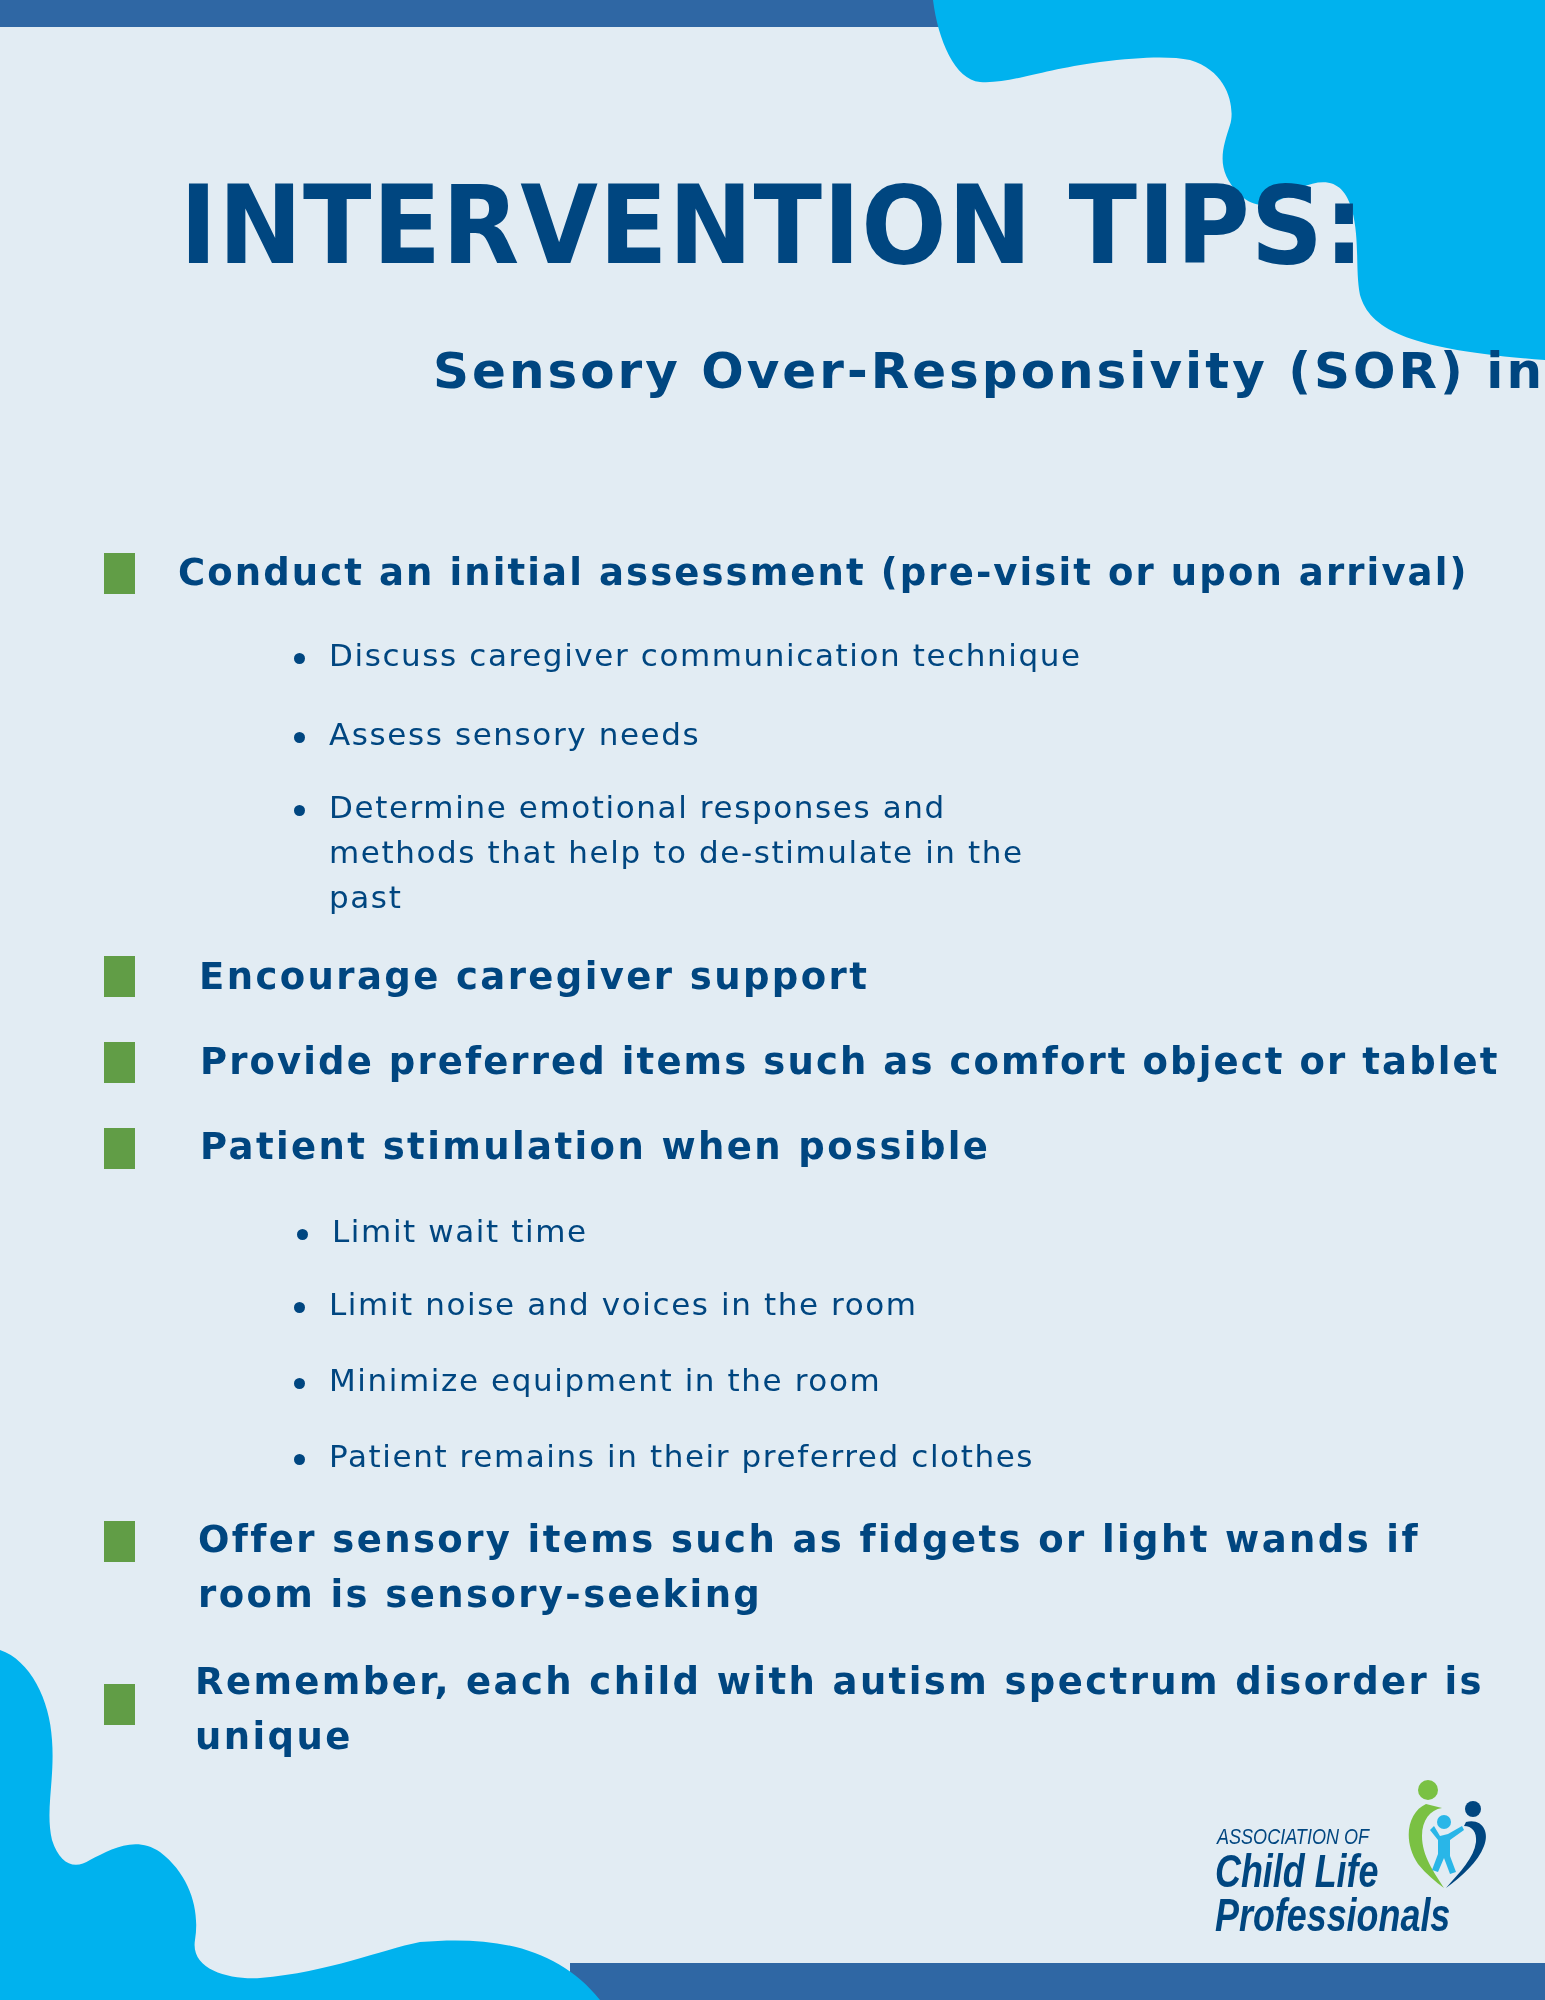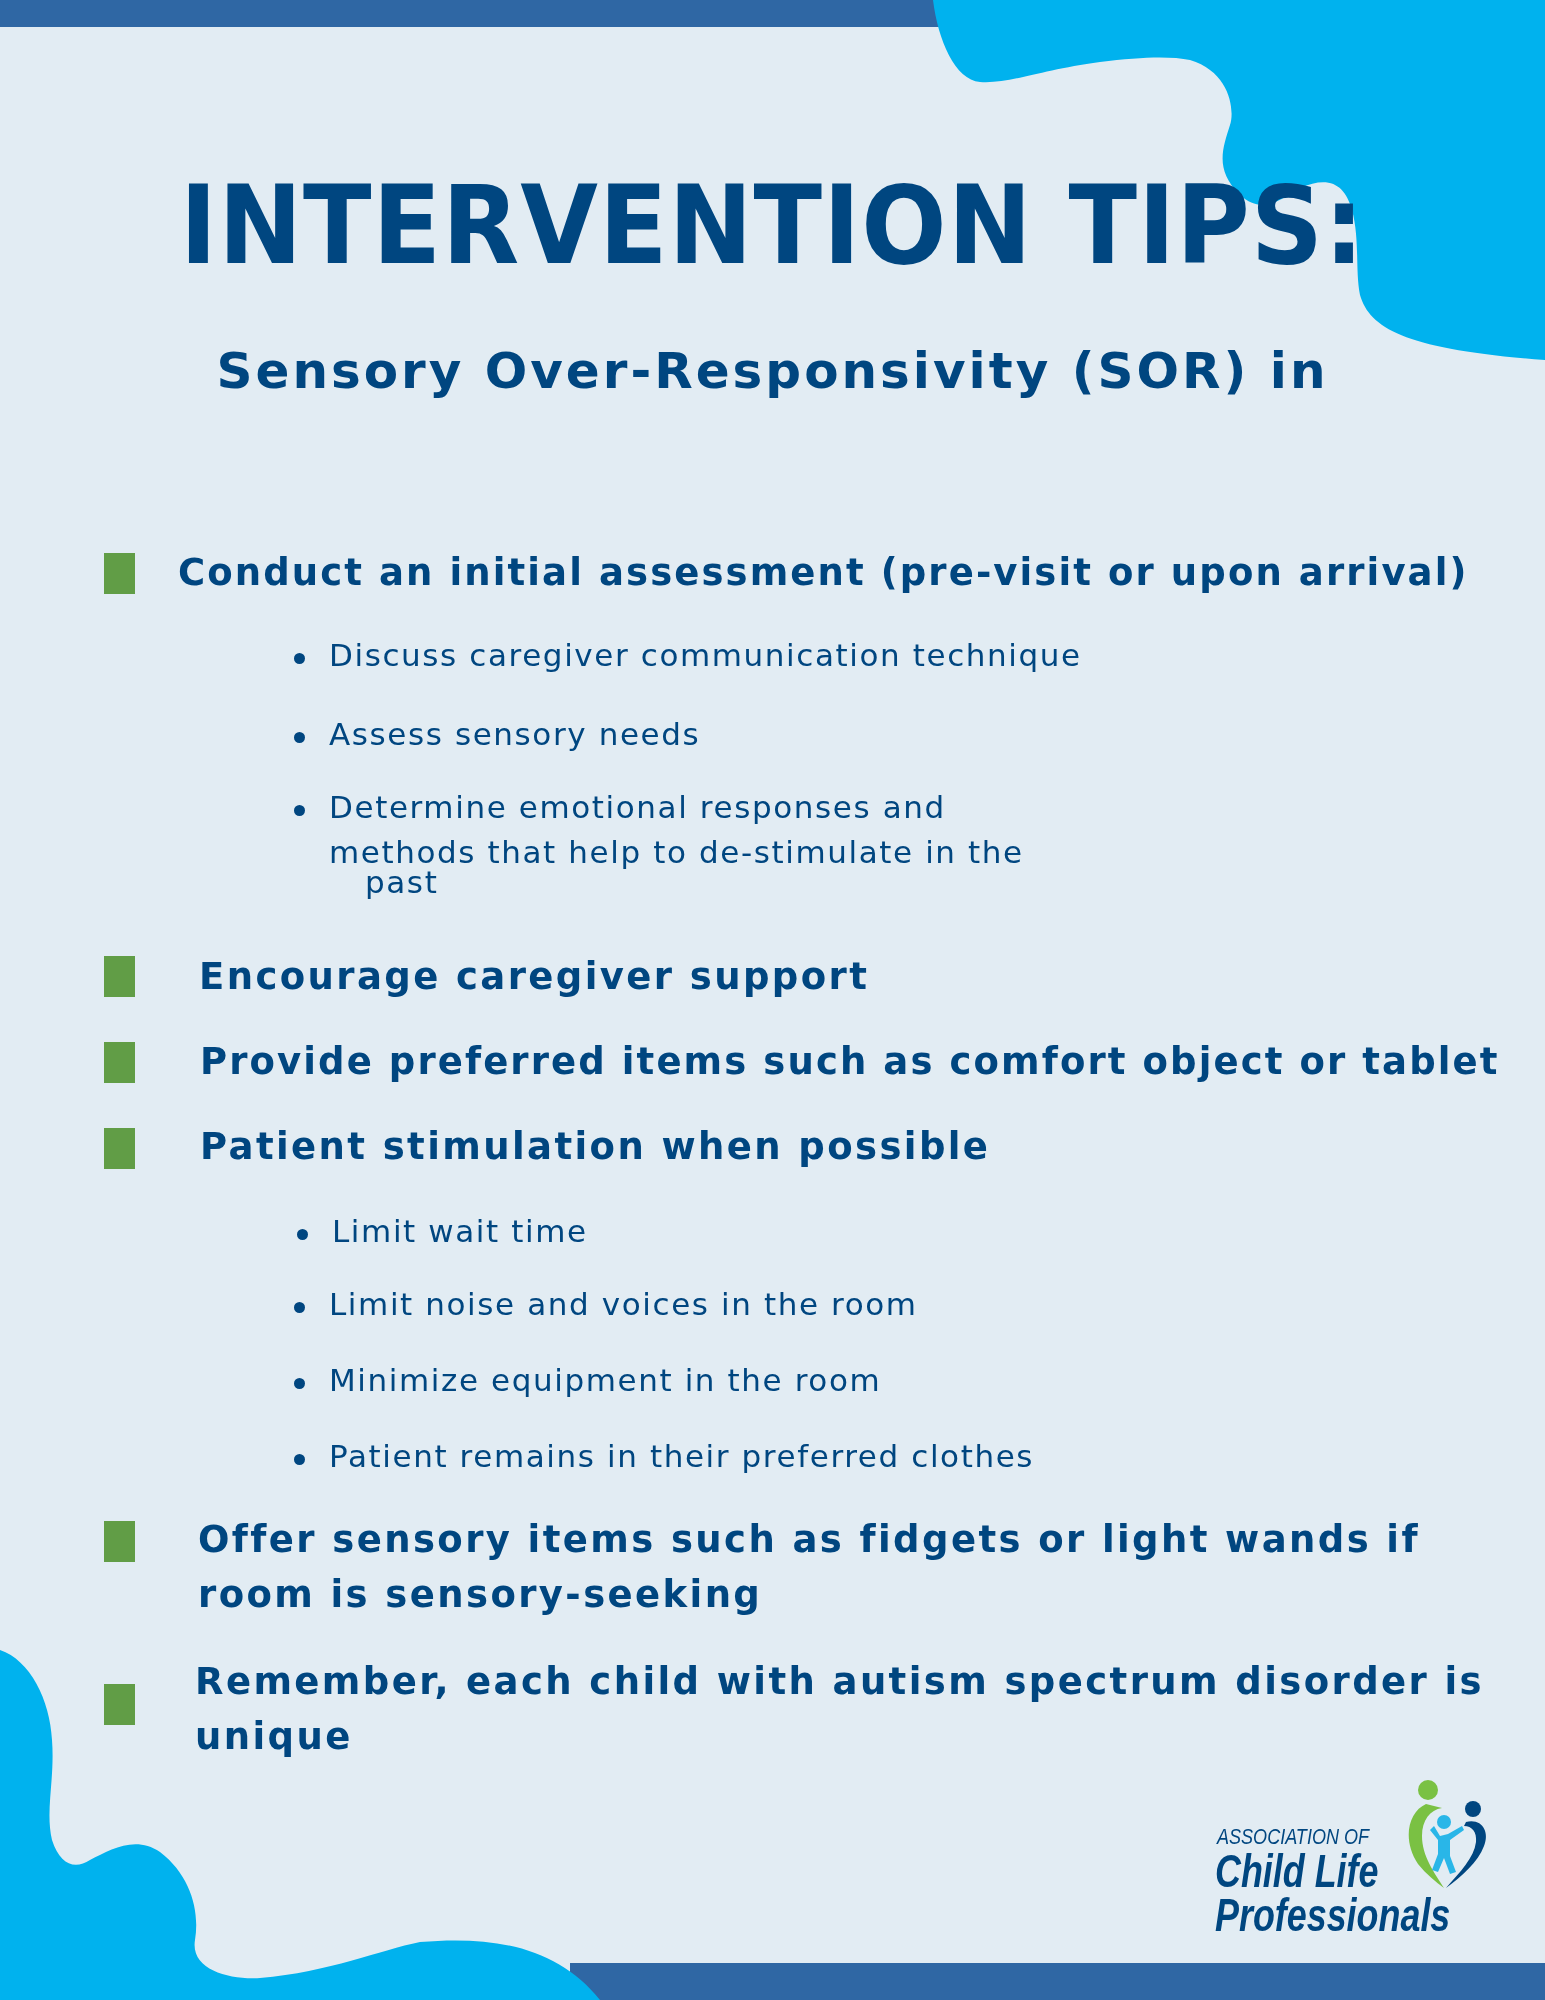--- a/index.html
+++ b/index.html
@@ -17,21 +17,21 @@
 
     .title {
       position: absolute; left: 0; width: 1545px; top: 172px;
       text-align: center; font-weight: bold; font-size: 108px; line-height: 1;
       letter-spacing: 1px; margin: 0;
       font-family: "DejaVu Sans", sans-serif;
       transform: scaleX(0.93);
     }
     .subtitle {
       position: absolute; left: 0; width: 1545px; top: 334px;
-      text-align: center; font-weight: bold; font-size: 50px; line-height: 75px;
+      text-align: right; font-weight: bold; font-size: 50px; line-height: 75px;
       letter-spacing: 3px; margin: 0;
     }
     .subtitle span { display: block; }
 
     .tip { position: absolute; left: 0; width: 1545px; }
     .tip .sq { position: absolute; left: 104px; width: 31px; height: 41px; background: #619D46; }
     .tip .text {
       position: absolute; font-weight: bold; font-size: 37px; line-height: 55px;
       letter-spacing: 2.4px; white-space: nowrap;
     }
@@ -73,21 +73,21 @@
   <span class="label">Discuss caregiver communication technique</span>
 </div>
 <div class="sub" style="top:711px;">
   <span class="dot" style="top:21px;"></span>
   <span class="label">Assess sensory needs</span>
 </div>
 <div class="sub" style="top:784px;">
   <span class="dot" style="top:21px;"></span>
   <span class="label" style="top:0;">Determine emotional responses and</span>
   <span class="label" style="top:45px;">methods that help to de-stimulate in the</span>
-  <span class="label" style="top:75px;margin-left:36px;">past</span>
+  <span class="label" style="top:90px;">past</span>
 </div>
 
 <div class="tip" style="top:956px;">
   <div class="sq" style="top:0;"></div>
   <div class="text" style="left:199px; top:-7px;">Encourage caregiver support</div>
 </div>
 
 <div class="tip" style="top:1042px;">
   <div class="sq" style="top:0;"></div>
   <div class="text" style="left:200px; top:-8px; letter-spacing:2.1px;">Provide preferred items such as comfort object or tablet</div>

